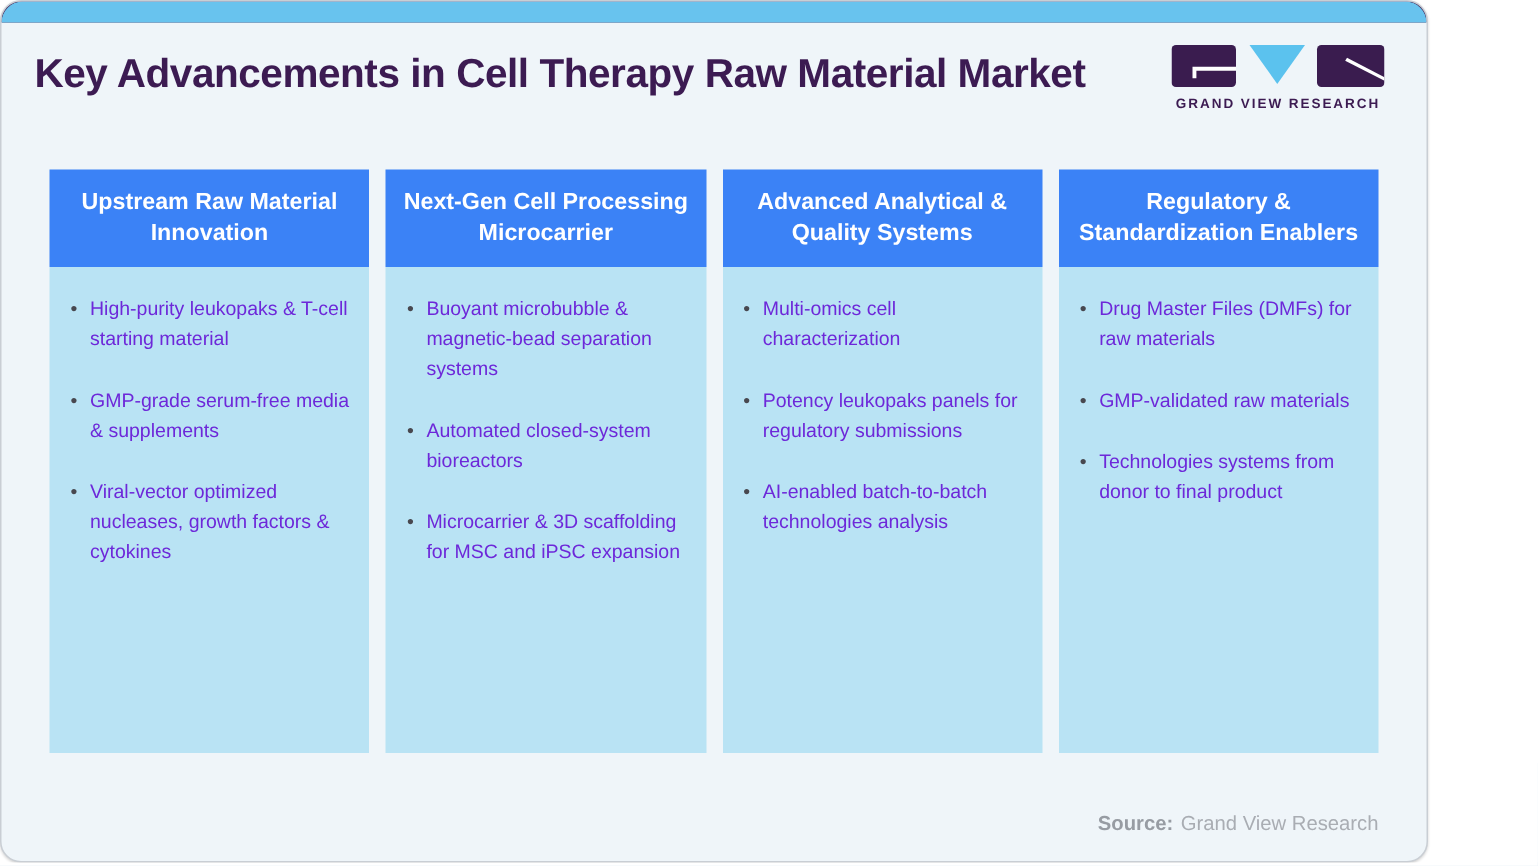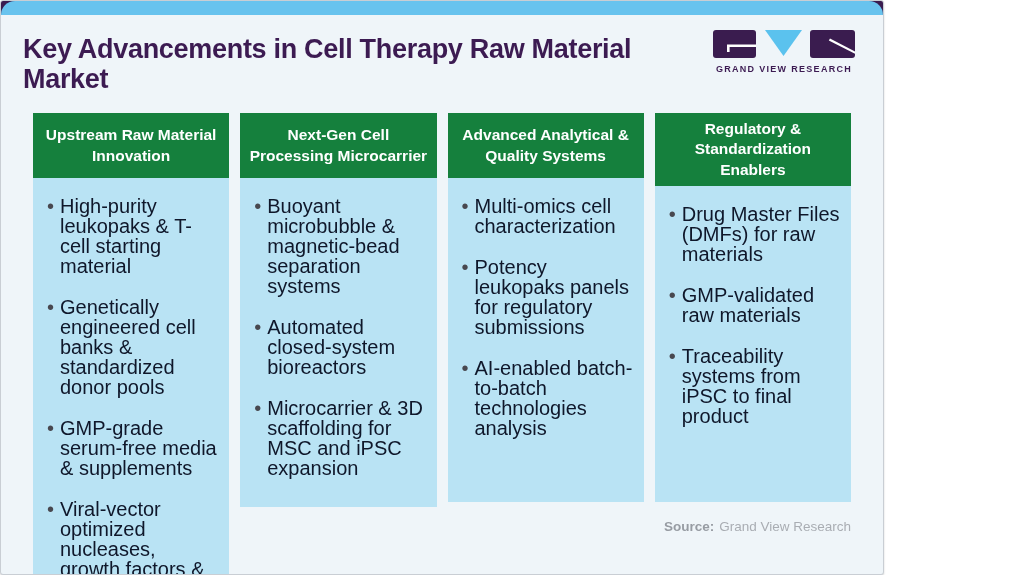--- a/index.html
+++ b/index.html
@@ -1,18 +1,18 @@
 <!DOCTYPE html>
 <html><head>
 <meta charset="utf-8">
 <style>
   html,body{margin:0;padding:0;background:#ffffff;font-family:"Liberation Sans",sans-serif;}
   .card{
-    position:relative;width:884px;height:575px;margin:0;
-    background:#eff5f9;border:1px solid #c9ced4;border-radius:3px;
+    position:relative;width:952px;height:575px;margin:0;
+    background:#eff5f9;border:1px solid #c9ced4;border-radius:14px;
     overflow:hidden;box-sizing:border-box;box-shadow:0 1px 2px rgba(0,0,0,.18);
   }
   .top-underlay{position:absolute;top:0;left:0;right:0;height:14px;background:#3a1c4f;}
   .top-bar{position:absolute;top:0;left:0;right:0;height:14px;background:#68c3ee;border-radius:16px 16px 0 0;}
   .header-row{
     position:absolute;top:14px;left:0;right:0;height:96px;
     display:flex;justify-content:space-between;align-items:flex-start;
     padding:12px 28px 0 22px;box-sizing:border-box;
   }
   .page-title{
@@ -21,33 +21,33 @@
   }
   .logo{display:flex;flex-direction:column;align-items:center;margin-top:2px;}
   .logo svg{display:block;margin-bottom:5px;}
   .logo-text{font-size:9px;font-weight:bold;letter-spacing:1.3px;color:#3c1b52;white-space:nowrap;}
   .columns{
     position:absolute;top:112px;left:32px;right:32px;bottom:72px;
     display:flex;gap:11px;
   }
   .pillar{flex:1 1 0;display:flex;flex-direction:column;min-width:0;}
   .pillar-header{
-    background:#15803d;color:#ffffff;min-height:65px;box-sizing:border-box;
+    background:#3b82f6;color:#ffffff;min-height:65px;box-sizing:border-box;
     display:flex;align-items:center;justify-content:center;text-align:center;
     font-weight:bold;font-size:15.5px;line-height:1.32;padding:6px 6px;
   }
   .pillar-body{background:#b9e3f4;flex:1;padding:18px 10px 8px 14px;box-sizing:border-box;}
   .pillar-body ul{margin:0;padding:0;list-style:none;}
   .pillar-body li{
     position:relative;padding-left:13px;margin-bottom:21px;
-    font-size:20px;line-height:20px;color:#0f172a;
+    font-size:13px;line-height:20px;color:#6d28d9;
   }
   .pillar-body li::before{content:"\2022";position:absolute;left:0;top:0;color:#48484f;}
   .source{
-    position:absolute;right:32px;bottom:40px;font-size:13.5px;color:#a9adb3;
+    position:absolute;right:32px;bottom:18px;font-size:13.5px;color:#a9adb3;
   }
   .source .label{font-weight:bold;color:#979ca3;margin-right:5px;}
 </style>
 </head>
 <body>
 
 <div class="card">
   <div class="top-underlay"></div>
   <div class="top-bar"></div>
 
@@ -65,21 +65,20 @@
     </div>
   </div>
 
   <div class="columns">
 
     <div class="pillar">
       <div class="pillar-header">Upstream Raw Material Innovation</div>
       <div class="pillar-body">
         <ul>
           <li>High-purity leukopaks &amp; T-cell starting material</li>
-          <li>Genetically engineered cell banks &amp; standardized donor pools</li>
           <li>GMP-grade serum-free media &amp; supplements</li>
           <li>Viral-vector optimized nucleases, growth factors &amp; cytokines</li>
         </ul>
       </div>
     </div>
 
     <div class="pillar">
       <div class="pillar-header">Next-Gen Cell Processing Microcarrier</div>
       <div class="pillar-body">
         <ul>
@@ -100,21 +99,21 @@
         </ul>
       </div>
     </div>
 
     <div class="pillar">
       <div class="pillar-header">Regulatory &amp; Standardization Enablers</div>
       <div class="pillar-body">
         <ul>
           <li>Drug Master Files (DMFs) for raw materials</li>
           <li>GMP-validated raw materials</li>
-          <li>Traceability systems from iPSC to final product</li>
+          <li>Technologies systems from donor to final product</li>
         </ul>
       </div>
     </div>
 
   </div>
 
   <div class="source">
     <span class="label">Source:</span><span>Grand View Research</span>
   </div>
 </div>

